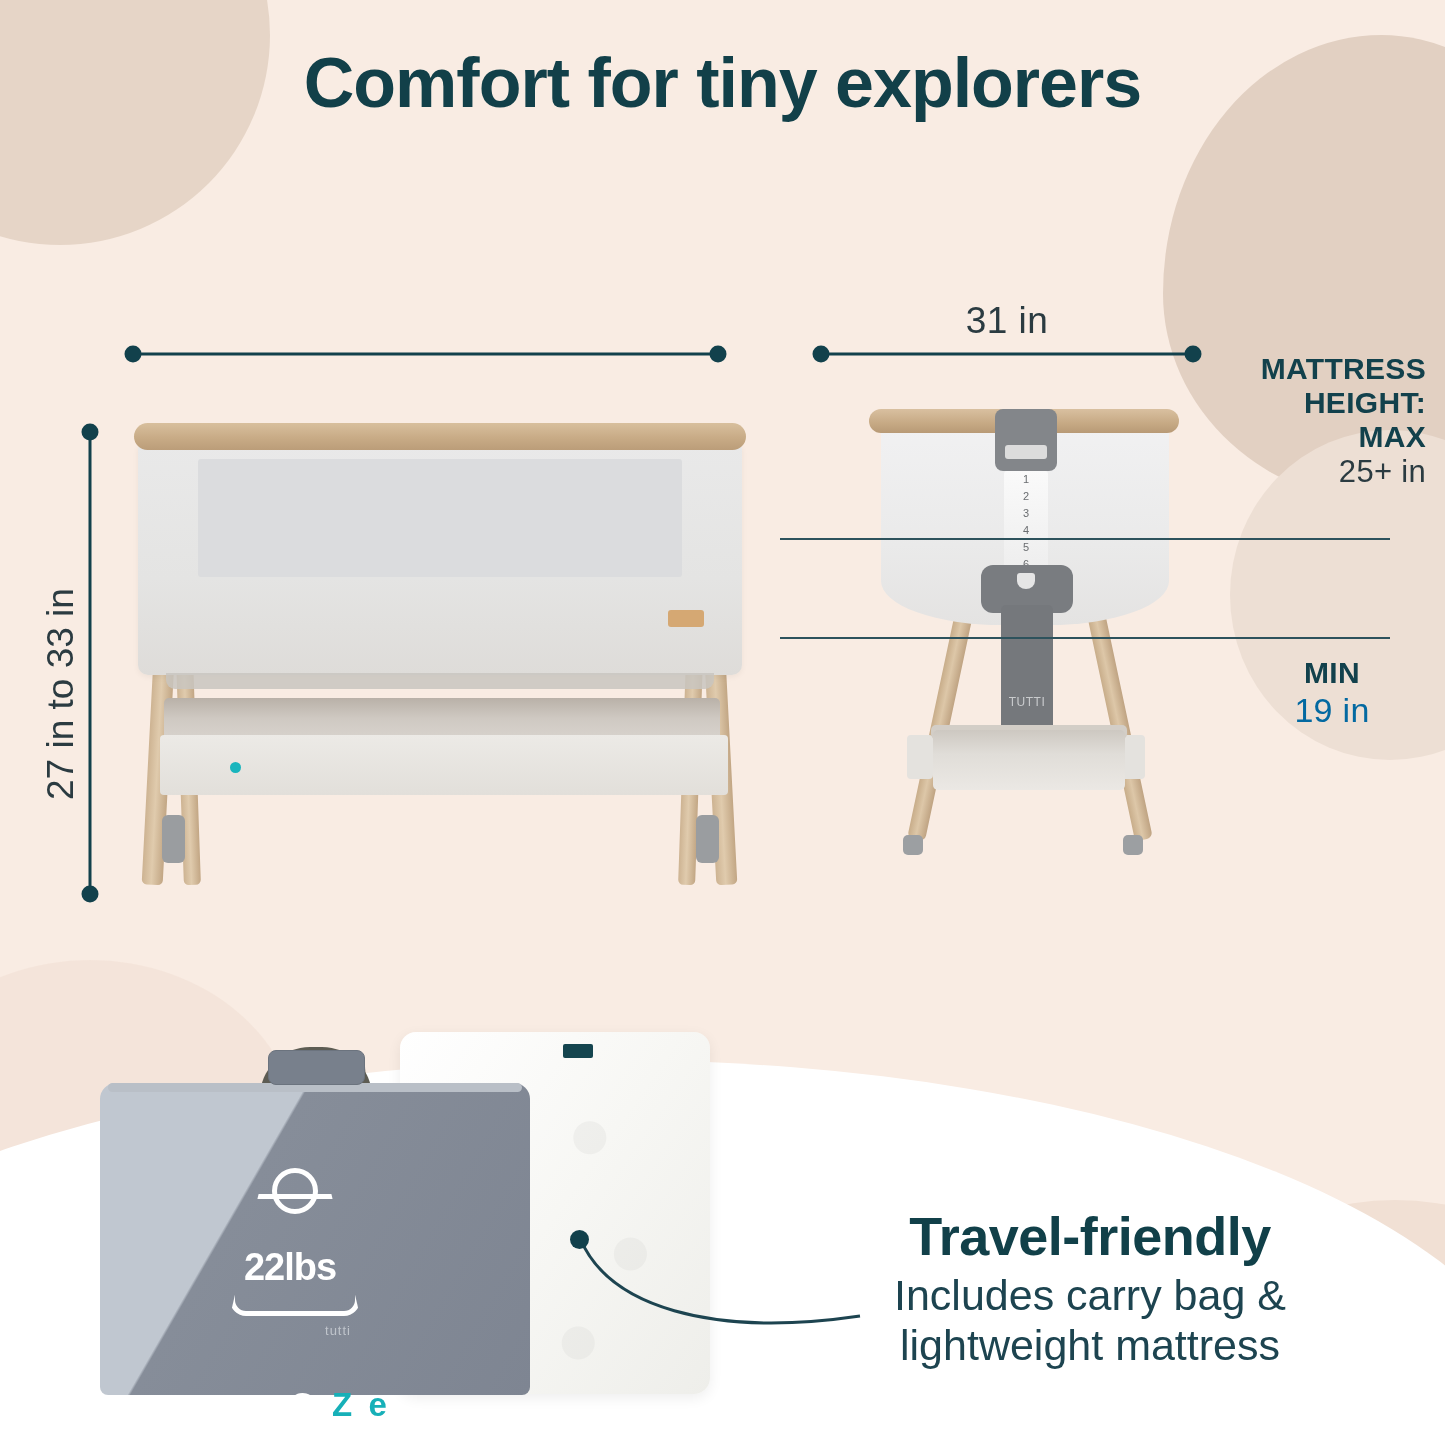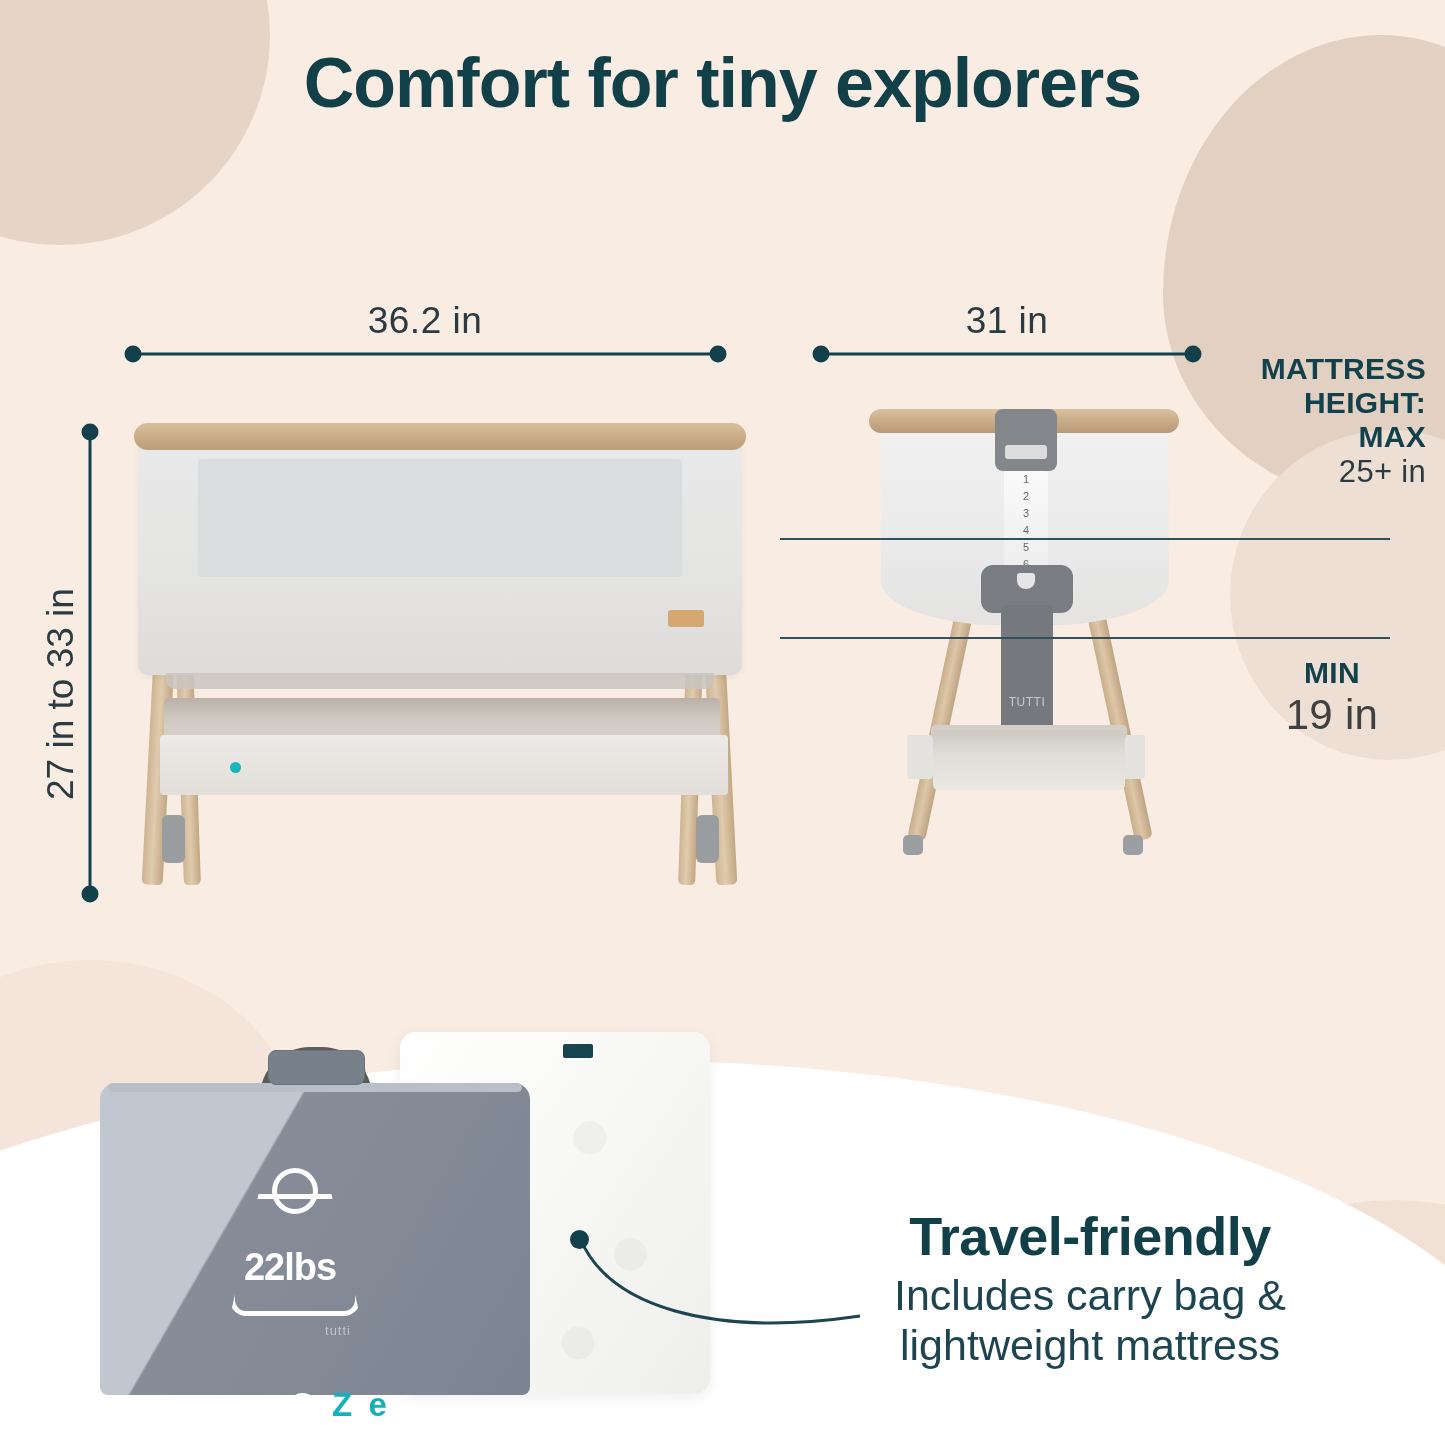--- a/index.html
+++ b/index.html
@@ -97,21 +97,21 @@
   
   .mh-block{
     position:absolute;text-align:right;color:#12414c;
     line-height:1.13;
   }
   .mh-title{font-size:30px;font-weight:bold;letter-spacing:.3px;}
   .mh-max{font-size:30px;font-weight:bold;letter-spacing:.3px;}
   .mh-val{font-size:31px;font-weight:300;color:#2b3b41;letter-spacing:.3px;}
   .min-block{position:absolute;text-align:center;line-height:1.15;}
   .min-title{font-size:30px;font-weight:bold;color:#12414c;letter-spacing:.3px;}
-  .min-val{font-size:42px;font-weight:300;color:#404040;letter-spacing:.3px;}
+  .min-val{font-size:34px;font-weight:300;color:#0369a1;letter-spacing:.3px;}
 
   .hrule{position:absolute;height:2px;background:#2d525c;}
 
   
   .tf-block{position:absolute;text-align:center;}
   .tf-title{
     color:#114049;font-size:54px;font-weight:bold;letter-spacing:-.5px;
     line-height:1.05;
   }
   .tf-sub{
@@ -392,21 +392,20 @@
     <div class="sv-column"></div>
     <div class="sv-tuttilogo">TUTTI</div>
     <div class="sv-sidepanel l"></div>
     <div class="sv-sidepanel r"></div>
     <div class="sv-basket-lip"></div>
     <div class="sv-basket"></div>
     <div class="sv-foot l"></div>
     <div class="sv-foot r"></div>
   </div>
 
-  <div class="dimlabel" style="left:130px;top:300px;width:590px;">36.2 in</div>
   <div class="dimline" style="left:133px;top:345px;width:585px;height:18px;">
     <div class="bar"></div>
     <div class="dot l"></div>
     <div class="dot r"></div>
   </div>
 
   <div class="dimlabel" style="left:818px;top:300px;width:378px;">31 in</div>
   <div class="dimline" style="left:821px;top:345px;width:372px;height:18px;">
     <div class="bar"></div>
     <div class="dot l"></div>

